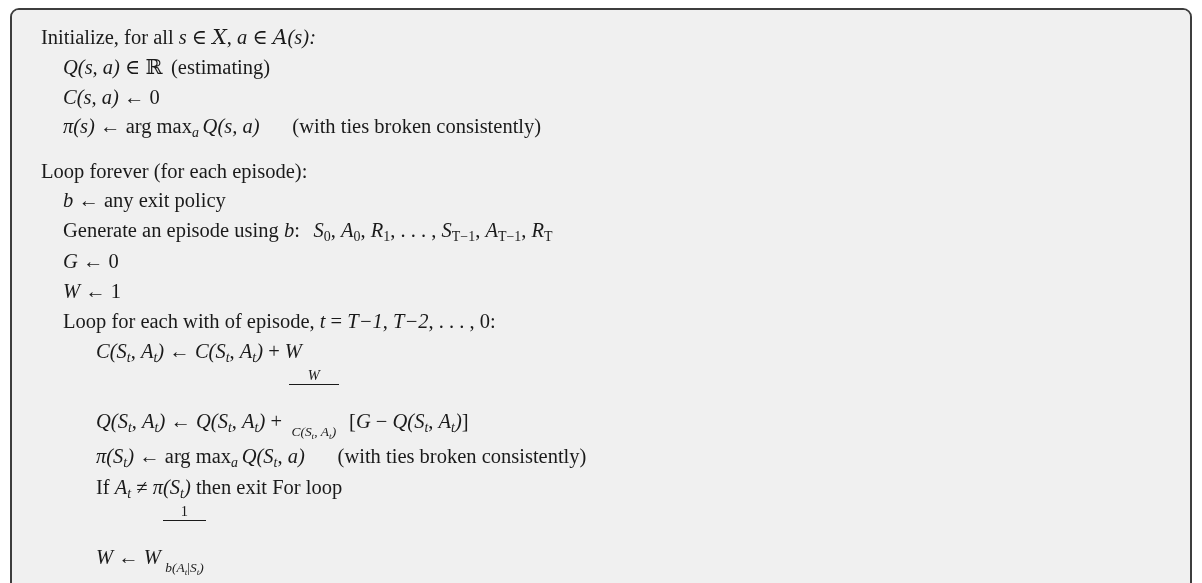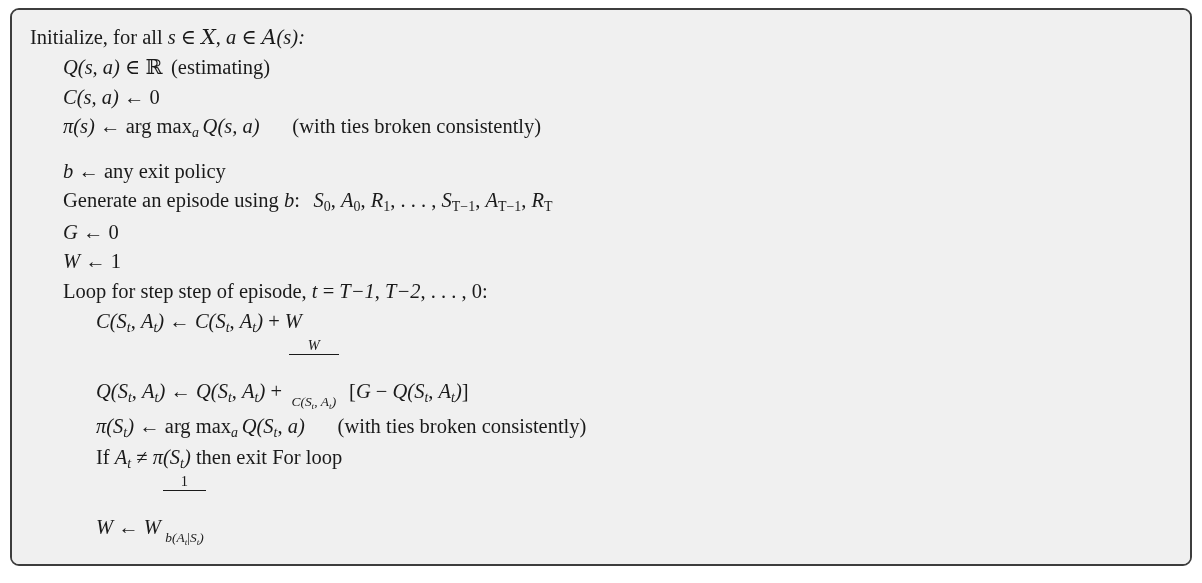--- a/index.html
+++ b/index.html
@@ -45,21 +45,21 @@
     font-size: 20.5px;
     line-height: 1.455;
   }
 
   .line {
     white-space: nowrap;
     min-height: 1.2em;
   }
   .line.blank { height: 13px; min-height: 0; }
 
-  .ind0 { padding-left: 0px; }
+  .ind0 { padding-left: 0px; margin-left: 11px; }
   .ind1 { padding-left: 33px; }
   .ind2 { padding-left: 66px; }
 
   
   .mi { font-style: italic; }
   .mup { font-style: normal; }
   .cal { font-family: "DejaVu Serif", serif; font-style: italic; }
   .bb  { font-family: "DejaVu Serif", serif; font-style: normal; }
   .op  { font-style: normal; }
   .sub {
@@ -105,30 +105,31 @@
     <div class="line ind0"><span>Initialize, for all </span><span class="mi">s</span><span class="op"> ∈ </span><span class="cal">Χ</span><span>, </span><span class="mi">a</span><span class="op"> ∈ </span><span class="cal">A</span><span class="mi">(s):</span></div>
 
     <div class="line ind1"><span class="mi">Q</span><span class="mi">(s, a)</span><span class="op"> ∈ </span><span class="bb">ℝ</span><span class="gap"></span><span>(estimating)</span></div>
 
     <div class="line ind1"><span class="mi">C</span><span class="mi">(s, a)</span><span class="op"> ← </span><span>0</span></div>
 
     <div class="line ind1"><span class="mi">π</span><span class="mi">(s)</span><span class="op"> ← </span><span class="op">arg max</span><span class="sub">a</span><span class="thin"></span><span class="mi">Q</span><span class="mi">(s, a)</span><span class="biggap"></span><span>(with ties broken consistently)</span></div>
 
     <div class="line blank"></div>
 
+    <div class="line ind0"><span>Loop forever (for each episode):</span></div>
 
     <div class="line ind1"><span class="mi">b</span><span class="op"> ← </span><span>any exit policy</span></div>
 
     <div class="line ind1"><span>Generate an episode using </span><span class="mi">b</span><span>: </span><span class="gap"></span><span class="mi">S</span><span class="sub upr">0</span><span>, </span><span class="mi">A</span><span class="sub upr">0</span><span>, </span><span class="mi">R</span><span class="sub upr">1</span><span>, . . . , </span><span class="mi">S</span><span class="sub upr">T−1</span><span>, </span><span class="mi">A</span><span class="sub upr">T−1</span><span>, </span><span class="mi">R</span><span class="sub upr">T</span></div>
 
     <div class="line ind1"><span class="mi">G</span><span class="op"> ← </span><span>0</span></div>
 
     <div class="line ind1"><span class="mi">W</span><span class="op"> ← </span><span>1</span></div>
 
-    <div class="line ind1"><span>Loop for step step of episode, </span><span class="mi">t</span><span class="op"> = </span><span class="mi">T−1</span><span>, </span><span class="mi">T−2</span><span>, . . . , </span><span>0:</span></div>
+    <div class="line ind1"><span>Loop for each with of episode, </span><span class="mi">t</span><span class="op"> = </span><span class="mi">T−1</span><span>, </span><span class="mi">T−2</span><span>, . . . , </span><span>0:</span></div>
 
 
     <div class="line ind2"><span class="mi">C</span><span class="mi">(</span><span class="mi">S</span><span class="sub">t</span><span>, </span><span class="mi">A</span><span class="sub">t</span><span class="mi">)</span><span class="op"> ← </span><span class="mi">C</span><span class="mi">(</span><span class="mi">S</span><span class="sub">t</span><span>, </span><span class="mi">A</span><span class="sub">t</span><span class="mi">)</span><span class="op"> + </span><span class="mi">W</span></div>
 
     <div class="line ind2"><span class="mi">Q</span><span class="mi">(</span><span class="mi">S</span><span class="sub">t</span><span>, </span><span class="mi">A</span><span class="sub">t</span><span class="mi">)</span><span class="op"> ← </span><span class="mi">Q</span><span class="mi">(</span><span class="mi">S</span><span class="sub">t</span><span>, </span><span class="mi">A</span><span class="sub">t</span><span class="mi">)</span><span class="op"> + </span><span class="frac"><span class="num mi">W</span><span class="den"><span class="mi">C</span><span class="mi">(</span><span class="mi">S</span><span class="sub">t</span><span>, </span><span class="mi">A</span><span class="sub">t</span><span class="mi">)</span></span></span><span class="gap"></span><span>[</span><span class="mi">G</span><span class="op"> − </span><span class="mi">Q</span><span class="mi">(</span><span class="mi">S</span><span class="sub">t</span><span>, </span><span class="mi">A</span><span class="sub">t</span><span class="mi">)</span><span>]</span></div>
 
     <div class="line ind2"><span class="mi">π</span><span class="mi">(</span><span class="mi">S</span><span class="sub">t</span><span class="mi">)</span><span class="op"> ← </span><span class="op">arg max</span><span class="sub">a</span><span class="thin"></span><span class="mi">Q</span><span class="mi">(</span><span class="mi">S</span><span class="sub">t</span><span>, </span><span class="mi">a</span><span class="mi">)</span><span class="biggap"></span><span>(with ties broken consistently)</span></div>
 
     <div class="line ind2"><span>If </span><span class="mi">A</span><span class="sub">t</span><span class="op"> ≠ </span><span class="mi">π</span><span class="mi">(</span><span class="mi">S</span><span class="sub">t</span><span class="mi">)</span><span> then exit For loop</span></div>
 

